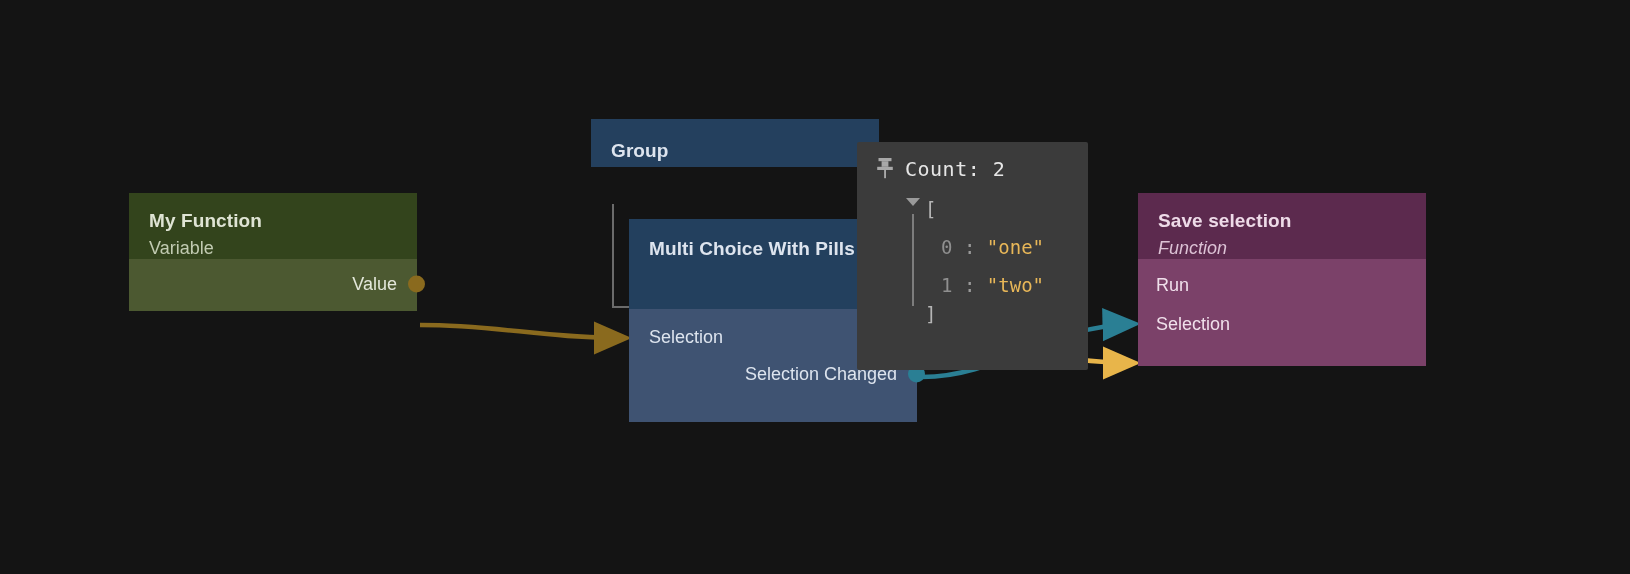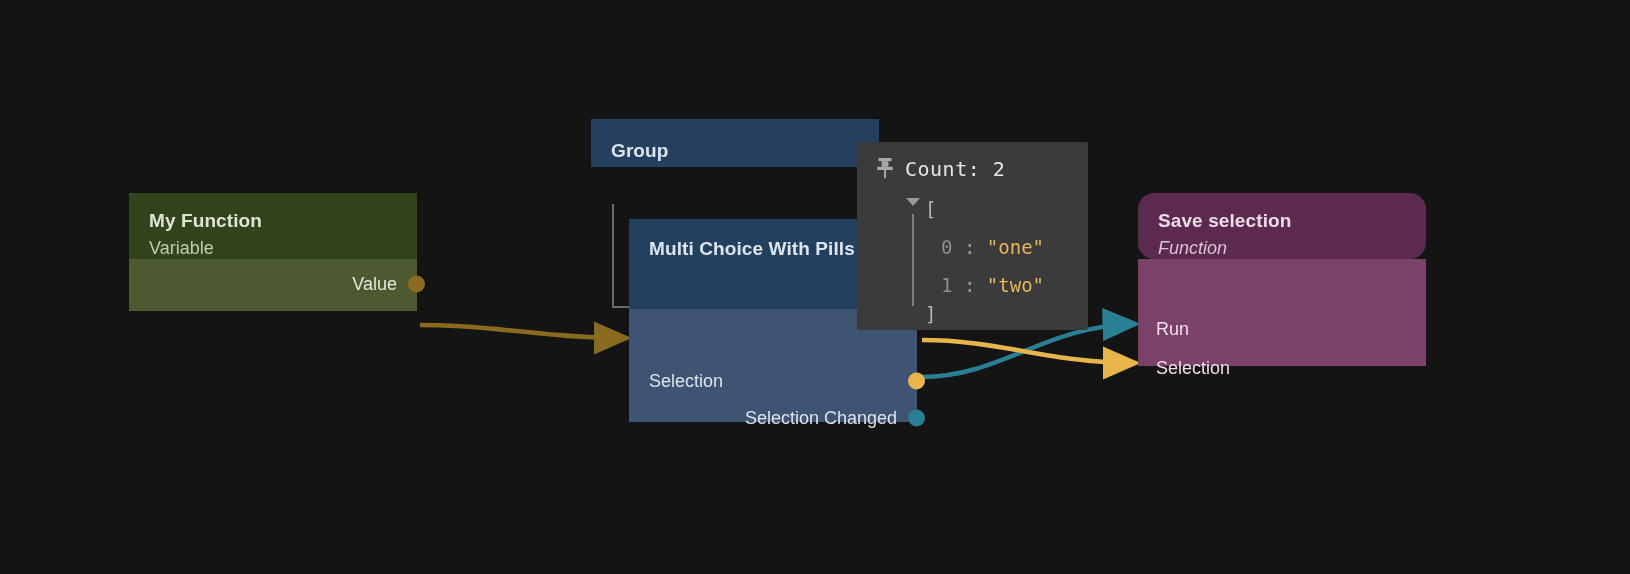--- a/index.html
+++ b/index.html
@@ -56,21 +56,21 @@
   .port {
     position: relative;
     font-size: 18px;
     line-height: 28px;
     height: 28px;
     padding: 0 20px;
     box-sizing: border-box;
     white-space: nowrap;
   }
   .port.out { text-align: right; padding-left: 36px; }
-  .port.in  { text-align: left; margin-top: 44px;  }
+  .port.in  { text-align: left;  }
 
   
   .dot {
     position: absolute;
     width: 17px;
     height: 17px;
     border-radius: 50%;
     top: 50%;
     transform: translateY(-50%);
   }
@@ -144,39 +144,38 @@
   
   #node-function {
     left: 1138px;
     top: 193px;
     width: 288px;
     z-index: 2;
   }
   #node-function .node-header {
     background: #5c2a4e;
     height: 66px;
-    border-radius: 16px;
   }
   #node-function .node-title    { color: #eedbe8; }
   #node-function .node-subtitle { color: #dcc2d5; font-style: italic; }
   #node-function .node-body {
     background: #7b4169;
     height: 107px;
     padding-top: 12px;
   }
   #node-function .port { color: #f0e0eb; }
   #node-function .port.in { padding-left: 18px; }
 
   
   #tooltip {
     position: absolute;
     left: 857px;
     top: 142px;
     width: 231px;
-    height: 188px;
+    height: 228px;
     background: #3b3b3b;
     z-index: 6;
     font-family: "DejaVu Sans Mono", monospace;
     font-size: 19px;
     box-sizing: border-box;
     padding: 12px 0 0 0;
     border-radius: 2px;
   }
   #tooltip-head {
     display: flex;

